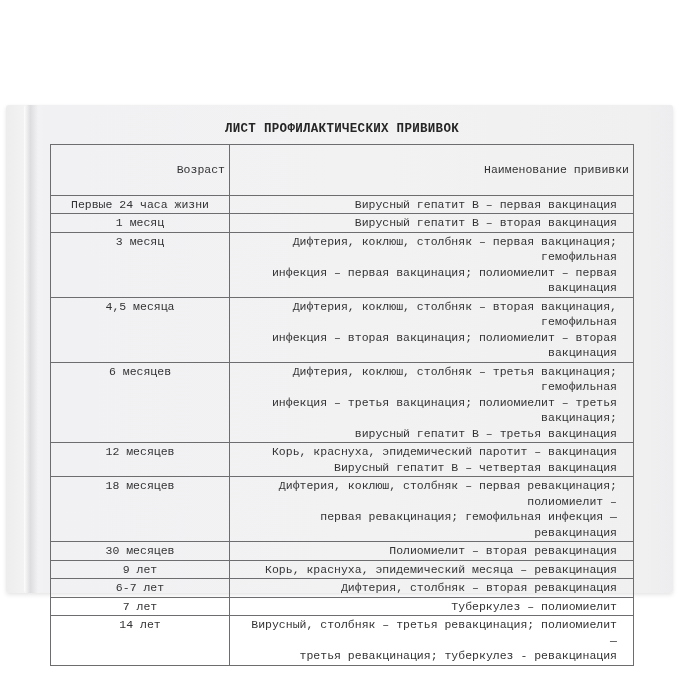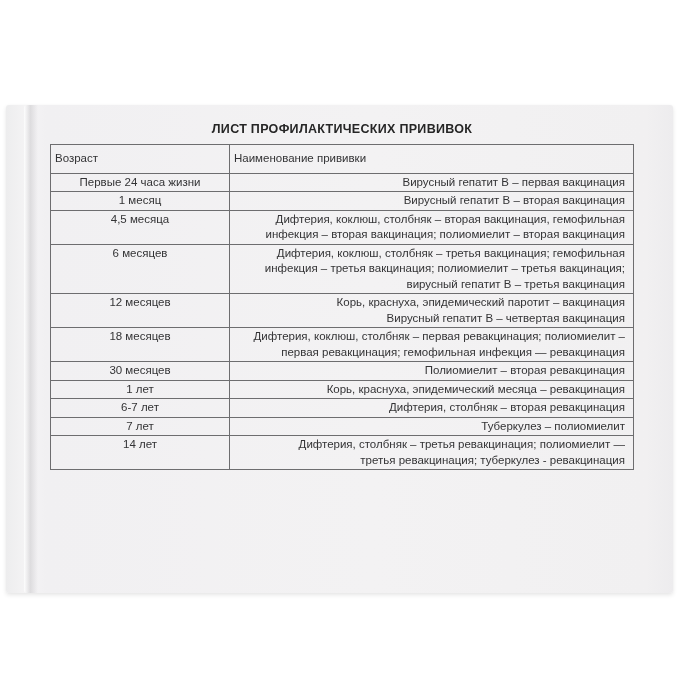--- a/index.html
+++ b/index.html
@@ -36,20 +36,21 @@
     width: 14px;
     background: linear-gradient(to right, rgba(255,255,255,0.85), rgba(160,158,164,0.28) 45%, rgba(255,255,255,0) 100%);
     border-radius: 3px 0 0 3px;
     pointer-events: none;
   }
   .sheet {
     position: absolute;
     left: 44px;
     top: 17px;
     width: 584px;
+    font-family: Liberation Mono, monospace;
   }
   .doc-title {
     text-align: center;
     font-weight: bold;
     font-size: 12.5px;
     letter-spacing: 0.3px;
     color: #262626;
     margin: 0 0 8px 0;
   }
   table.vax-table {
@@ -57,28 +58,28 @@
     table-layout: fixed;
     width: 584px;
     background: transparent;
   }
   .vax-table th,
   .vax-table td {
     border: 1px solid #6d6d6f;
     font-size: 11.5px;
     line-height: 15.5px;
     color: #333335;
-    padding: 1px 8px;
+    padding: 1px 16px;
     vertical-align: top;
     overflow: hidden;
   }
   .vax-table th {
     font-weight: normal;
-    text-align: left;
-    padding: 6px 4px;
+    text-align: right;
+    padding: 17px 4px;
   }
   .vax-table th.age-col {
     width: 170px;
   }
   .vax-table td.age-cell {
     text-align: center;
   }
   .vax-table td.vaccine-cell {
     text-align: right;
     white-space: pre-line;
@@ -103,20 +104,25 @@
         <tbody id="vax-rows">
             <tr>
               <td class="age-cell">Первые 24 часа жизни</td>
               <td class="vaccine-cell">Вирусный гепатит В – первая вакцинация</td>
             </tr>
             <tr>
               <td class="age-cell">1 месяц</td>
               <td class="vaccine-cell">Вирусный гепатит В – вторая вакцинация</td>
             </tr>
             <tr>
+              <td class="age-cell">3 месяц</td>
+              <td class="vaccine-cell">Дифтерия, коклюш, столбняк – первая вакцинация; гемофильная
+инфекция – первая вакцинация; полиомиелит – первая вакцинация</td>
+            </tr>
+            <tr>
               <td class="age-cell">4,5 месяца</td>
               <td class="vaccine-cell">Дифтерия, коклюш, столбняк – вторая вакцинация, гемофильная
 инфекция – вторая вакцинация; полиомиелит – вторая вакцинация</td>
             </tr>
             <tr>
               <td class="age-cell">6 месяцев</td>
               <td class="vaccine-cell">Дифтерия, коклюш, столбняк – третья вакцинация; гемофильная
 инфекция – третья вакцинация; полиомиелит – третья вакцинация;
 вирусный гепатит В – третья вакцинация</td>
             </tr>
@@ -128,33 +134,33 @@
             <tr>
               <td class="age-cell">18 месяцев</td>
               <td class="vaccine-cell">Дифтерия, коклюш, столбняк – первая ревакцинация; полиомиелит –
 первая ревакцинация; гемофильная инфекция — ревакцинация</td>
             </tr>
             <tr>
               <td class="age-cell">30 месяцев</td>
               <td class="vaccine-cell">Полиомиелит – вторая ревакцинация</td>
             </tr>
             <tr>
-              <td class="age-cell">1 лет</td>
+              <td class="age-cell">9 лет</td>
               <td class="vaccine-cell">Корь, краснуха, эпидемический месяца – ревакцинация</td>
             </tr>
             <tr>
               <td class="age-cell">6-7 лет</td>
               <td class="vaccine-cell">Дифтерия, столбняк – вторая ревакцинация</td>
             </tr>
             <tr>
               <td class="age-cell">7 лет</td>
               <td class="vaccine-cell">Туберкулез – полиомиелит</td>
             </tr>
             <tr>
               <td class="age-cell">14 лет</td>
-              <td class="vaccine-cell">Дифтерия, столбняк – третья ревакцинация; полиомиелит —
+              <td class="vaccine-cell">Вирусный, столбняк – третья ревакцинация; полиомиелит —
 третья ревакцинация; туберкулез - ревакцинация</td>
             </tr>
           </tbody>
       </table>
     </div>
   </div>
 </div>
 
 </body></html>

